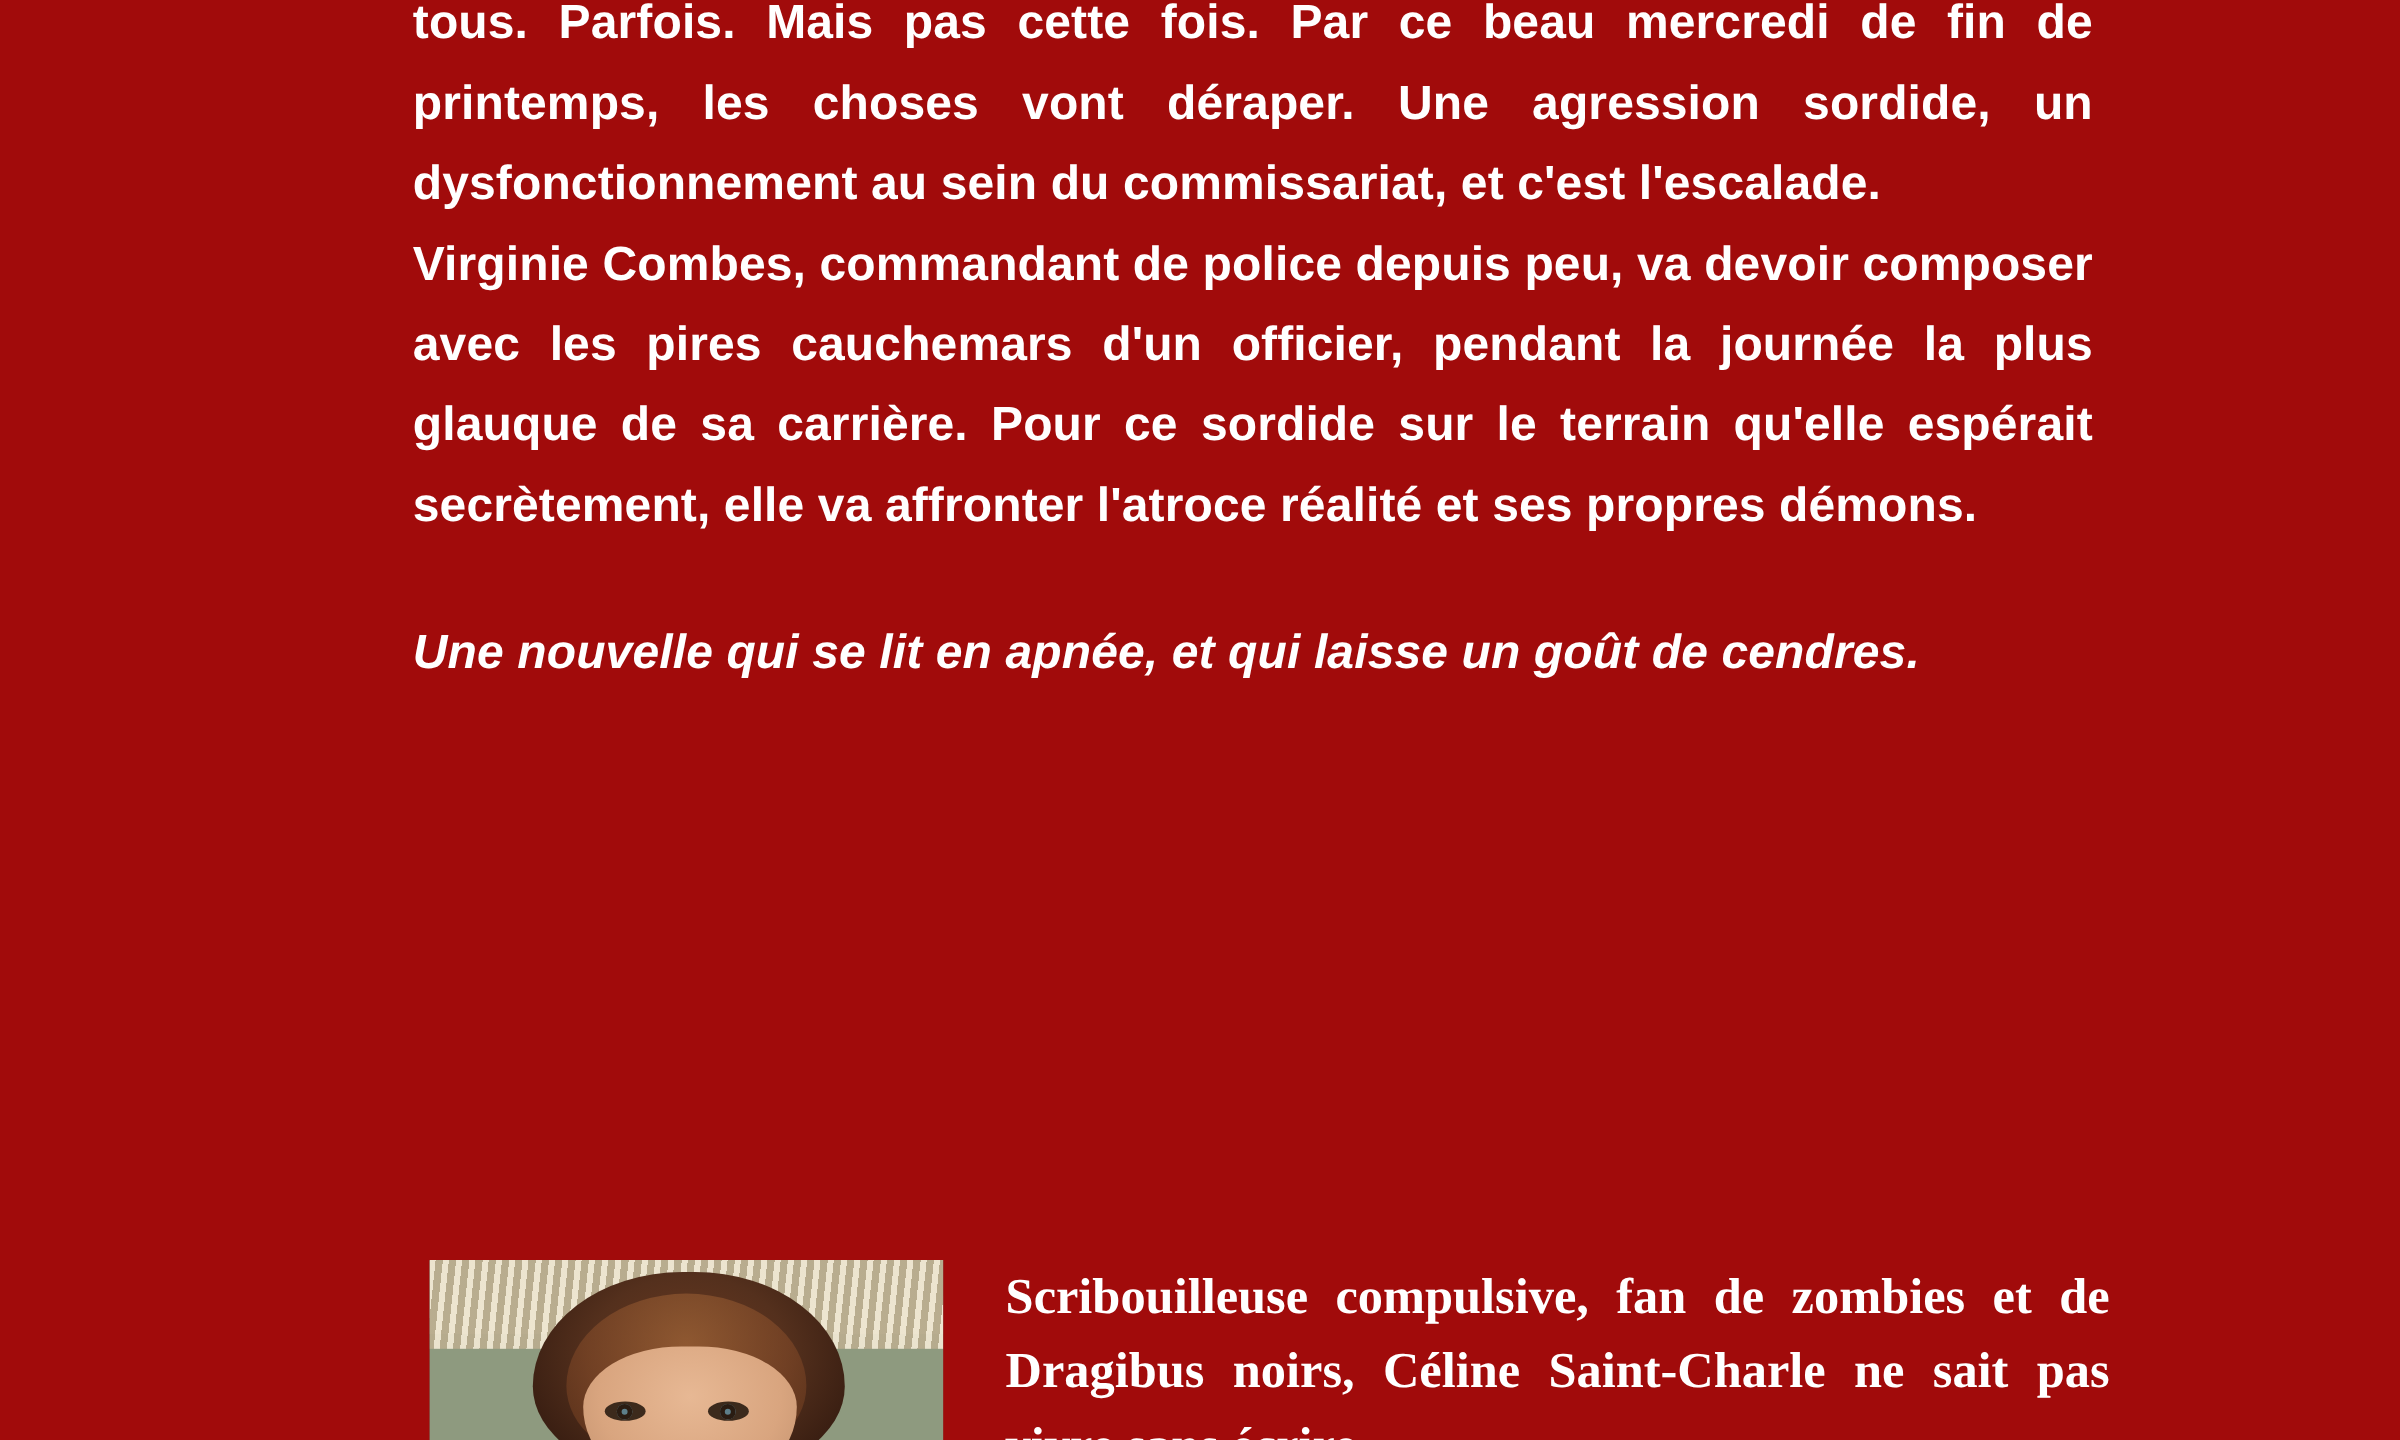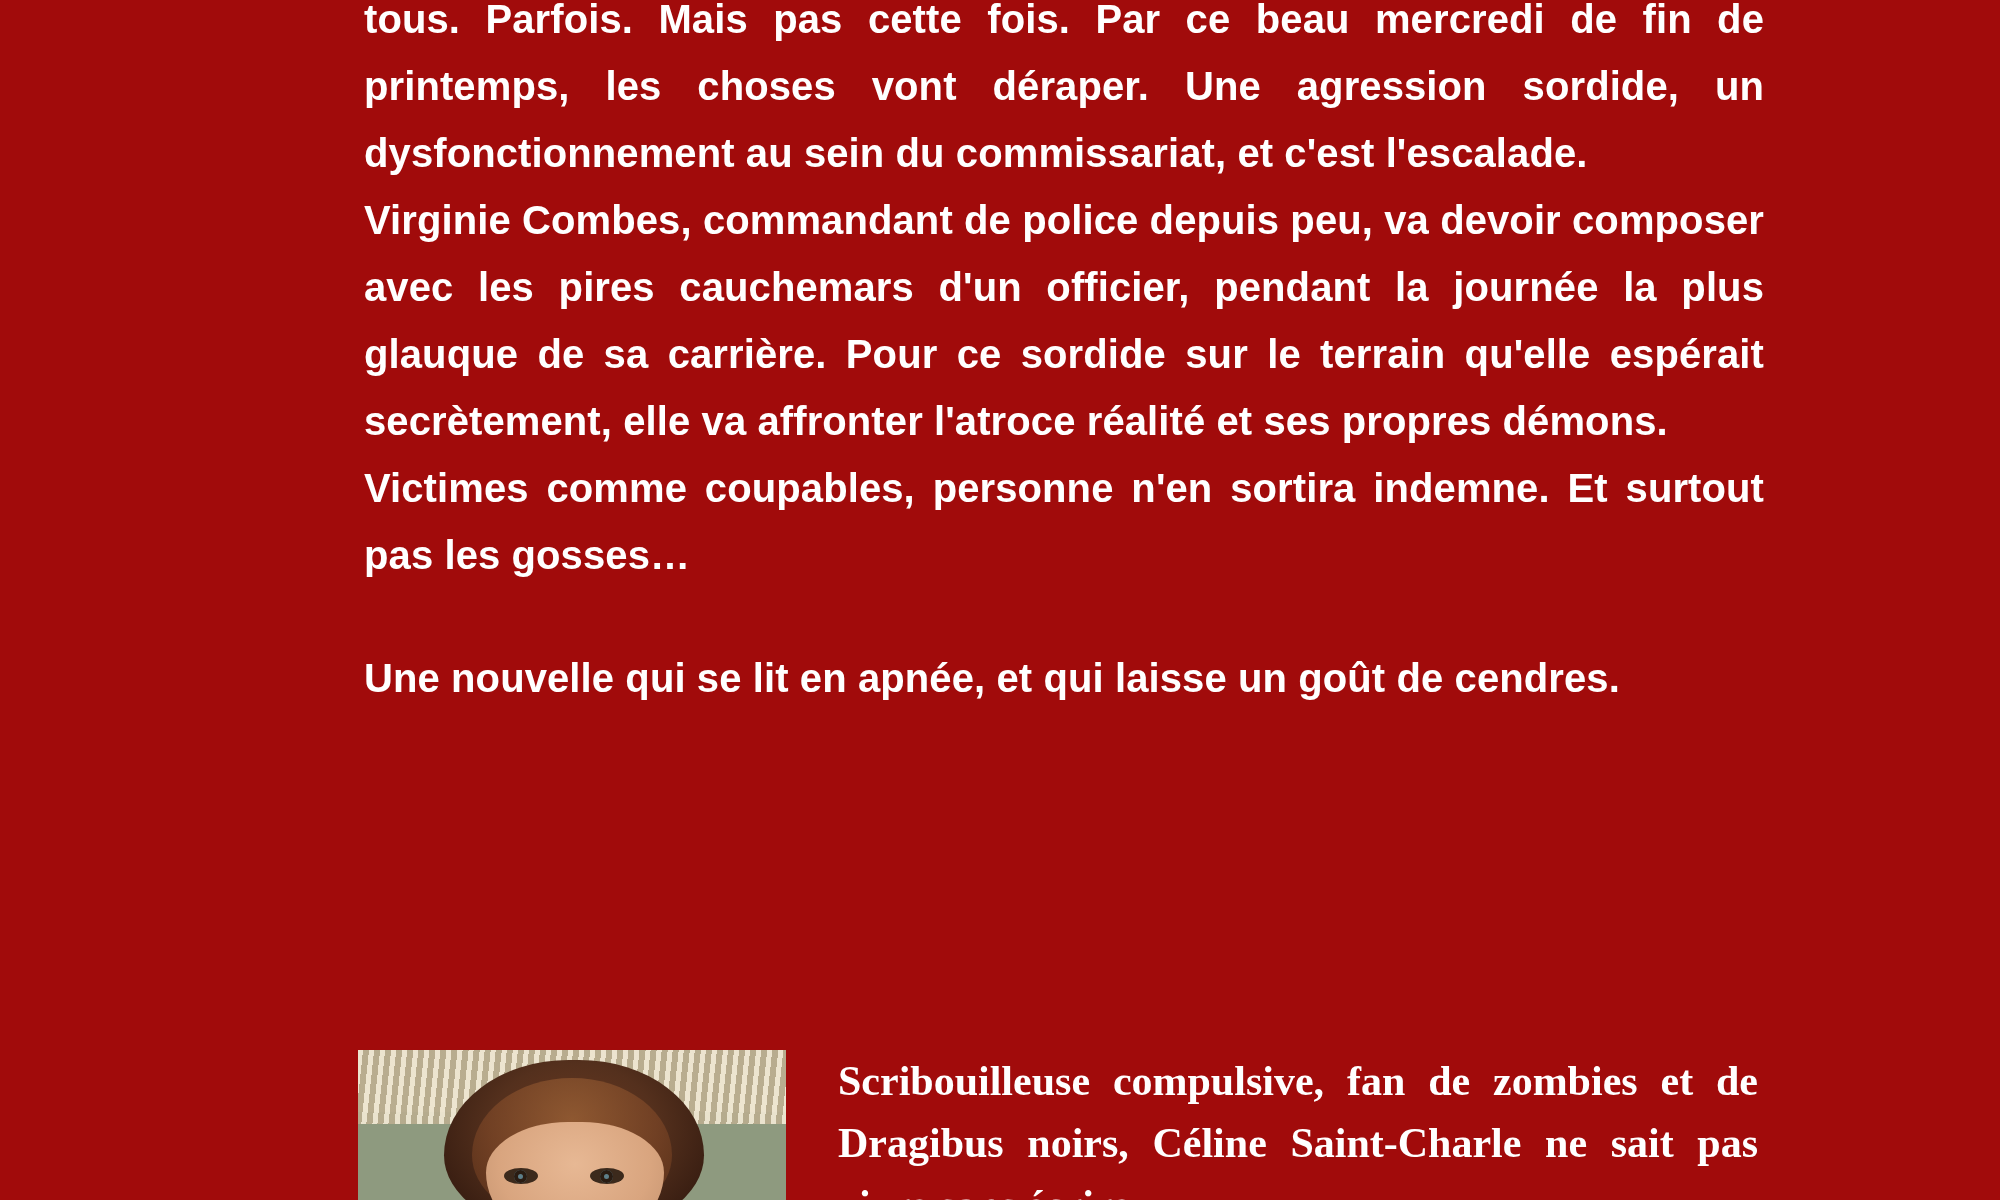--- a/index.html
+++ b/index.html
@@ -16,40 +16,41 @@
   .page {
     position: relative;
     width: 2000px;
     height: 1200px;
     background: #a10b0b;
     overflow: hidden;
   }
   
   .content {
     position: absolute;
-    left: 364px;
+    left: 344px;
     top: 0px;
     width: 1400px;
   }
   .blurb {
     color: #ffffff;
     font-family: "Liberation Sans", sans-serif;
     font-weight: bold;
     font-size: 40px;
     line-height: 67px;
     text-align: justify;
     text-justify: inter-word;
     letter-spacing: 0.1px;
   }
   .blurb p {
     margin: 0;
     text-align: justify;
   }
   .blurb p:last-child {
     text-align: justify;
+    font-style: italic;
   }
   .blurb p.first {
     margin-top: -14px;
   }
   .spacer {
     height: 56px;
   }
   
   .author-block {
     position: absolute;
@@ -155,21 +156,20 @@
 </style>
 </head>
 <body>
 
 <div class="page">
 
   <div class="content">
     <div class="blurb">
       <p class="first">tous. Parfois. Mais pas cette fois. Par ce beau mercredi de fin de printemps, les choses vont déraper. Une agression sordide, un dysfonctionnement au sein du commissariat, et c'est l'escalade.</p>
       <p>Virginie Combes, commandant de police depuis peu, va devoir composer avec les pires cauchemars d'un officier, pendant la journée la plus glauque de sa carrière. Pour ce sordide sur le terrain qu'elle espérait secrètement, elle va affronter l'atroce réalité et ses propres démons.</p>
-      <p>Victimes comme coupables, personne n'en sortira indemne. Et surtout pas les gosses…</p>
       <div class="spacer"></div>
       <p>Une nouvelle qui se lit en apnée, et qui laisse un goût de cendres.</p>
     </div>
   </div>
 
   <div class="author-block">
     <div class="author-photo">
       <div class="photo-inner">
         <div class="slats"></div>
         <div class="hair"></div>

